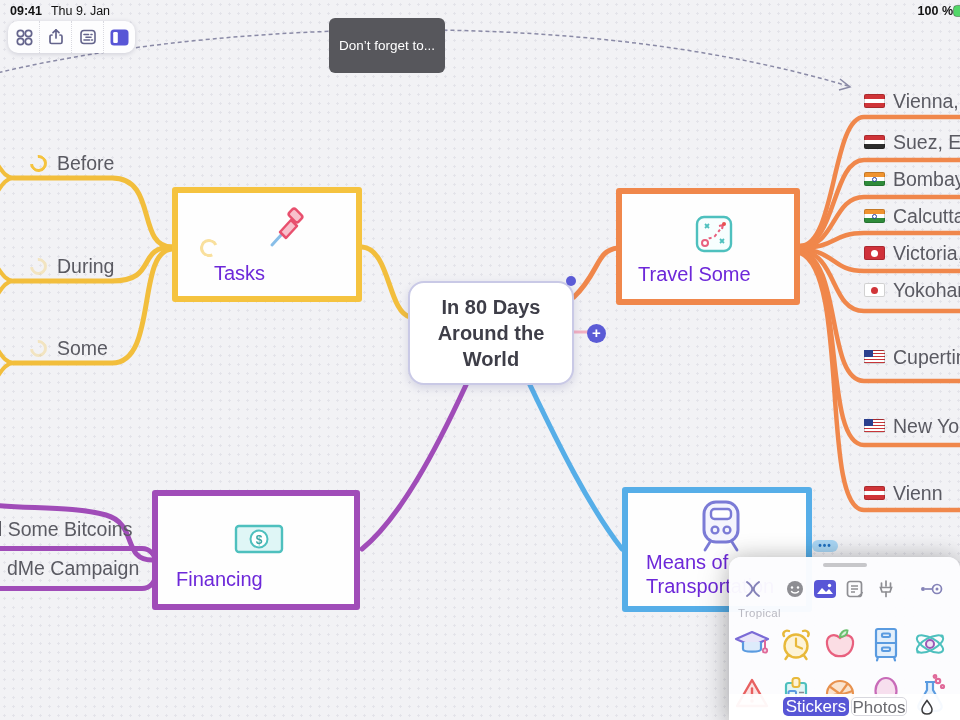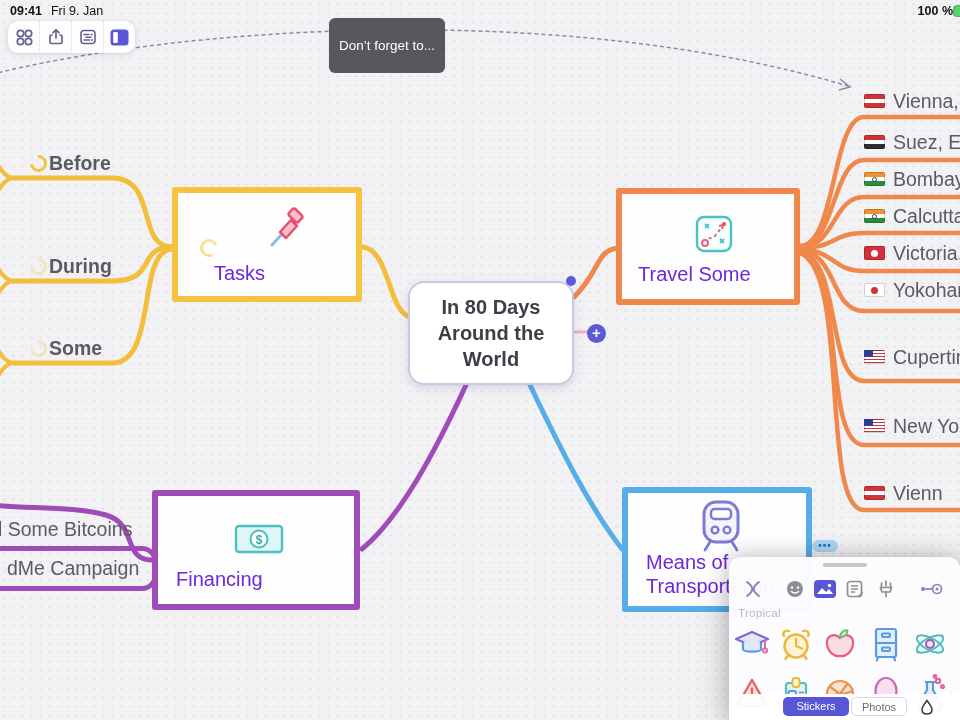--- a/index.html
+++ b/index.html
@@ -38,21 +38,21 @@
   
   .center-node{position:absolute;left:408px;top:281px;width:162px;height:100px;background:#fff;
     border:2px solid #c9c9e6;border-radius:16px;z-index:3;display:flex;align-items:center;justify-content:center;
     text-align:center;font-size:20px;font-weight:bold;color:#3e3e48;line-height:26px;
     box-shadow:0 3px 9px rgba(100,100,160,.22);}
   .center-node .ttl{width:130px;}
   .corner-dot{position:absolute;left:566px;top:276px;width:10px;height:10px;border-radius:50%;background:#5b5bd6;z-index:4;}
   .plus-btn{position:absolute;left:587px;top:324px;width:19px;height:19px;border-radius:50%;background:#5b5bd6;
     color:#fff;font-size:15px;line-height:18px;text-align:center;z-index:4;cursor:pointer;font-weight:bold;}
   
-  .lchild{position:absolute;left:30px;display:flex;gap:2px;align-items:center;font-size:19.5px;color:#5a5a62;z-index:2;height:24px;font-weight:bold;}
+  .lchild{position:absolute;left:30px;display:flex;gap:10px;align-items:center;font-size:19.5px;color:#5a5a62;z-index:2;height:24px;}
   .ring{width:11px;height:11px;border:3px solid #f5c33f;border-radius:50%;border-left-color:transparent;
     transform:rotate(40deg);display:inline-block;flex:0 0 auto;}
   .ring.faint{opacity:.28;}
   .ring-inbox{position:absolute;left:22px;top:46px;width:12px;height:12px;border:3px solid #f5c33f;
     border-left-color:transparent;border-radius:50%;opacity:.5;transform:rotate(200deg);}
   
   .fin-child-a{position:absolute;left:-2px;top:518px;font-size:19.5px;color:#5a5a62;z-index:2;}
   .campaign{position:absolute;left:-38px;top:546px;width:186px;height:35px;border:5px solid #a04cb8;
     border-radius:16px;z-index:2;background:transparent;display:flex;align-items:center;}
   .campaign span{padding-left:40px;font-size:19.5px;color:#5a5a62;white-space:nowrap;}
@@ -81,21 +81,21 @@
   .panel{position:absolute;left:729px;top:557px;width:231px;height:163px;background:rgba(252,252,254,.97);
     border-radius:12px 12px 0 0;z-index:10;
     box-shadow:0 -2px 20px rgba(0,0,0,.16),0 10px 34px rgba(0,0,0,.22);}
   .grabber{position:absolute;left:50%;top:6px;width:44px;height:4px;margin-left:-22px;border-radius:2px;
     background:rgba(60,60,70,.28);cursor:grab;}
   .cat-row{position:absolute;left:0;top:18px;width:100%;height:28px;}
   .cat{position:absolute;top:2px;width:24px;height:24px;display:flex;align-items:center;justify-content:center;cursor:pointer;}
   .section-label{position:absolute;left:9px;top:50px;font-size:11.5px;color:#b9b9c2;letter-spacing:.3px;}
   .cell{position:absolute;width:44px;height:46px;display:flex;align-items:center;justify-content:center;cursor:pointer;}
   .tabbar{position:absolute;left:0;bottom:0;width:100%;height:26px;background:rgba(255,255,255,.94);}
-  .pill{position:absolute;top:3px;height:19px;border-radius:5px;font-size:11px;line-height:19px;text-align:center;cursor:pointer;box-sizing:border-box;}
+  .pill{position:absolute;top:3px;height:19px;border-radius:5px;font-size:17px;line-height:19px;text-align:center;cursor:pointer;box-sizing:border-box;}
   .pill.active{background:#5856d6;color:#fff;}
   .pill.plain{background:#fff;color:#6b6b70;border:1px solid #d8d8de;}
   .drop-btn{position:absolute;right:24px;top:4px;width:18px;height:18px;cursor:pointer;}
 </style>
 </head>
 <body>
 
 <div class="screen">
 
   <svg class="edges" width="960" height="720">
@@ -137,21 +137,21 @@
     </g>
     <g stroke="#56aee8" stroke-width="5" fill="none" stroke-linecap="round">
       <path d="M530,385 C560,448 590,508 622,549"></path>
     </g>
     <path d="M574,332 L588,332" stroke="#f2afc2" stroke-width="3" stroke-linecap="round"></path>
   </svg>
 
   <div class="statusbar">
     <div class="st-left">
       <span class="st-time">09:41</span>
-      <span>Fri 9. Jan</span>
+      <span>Thu 9. Jan</span>
     </div>
     <div class="st-right">
       <span class="st-batt-txt">100 %</span>
       <svg width="25" height="12">
         <rect x="0.5" y="0.5" width="21" height="11" rx="3" fill="#53d769" stroke="rgba(0,0,0,.3)"></rect>
         <rect x="22.5" y="3.5" width="2" height="5" rx="1" fill="rgba(0,0,0,.35)"></rect>
         <path d="M11.5,2 L8.5,6.5 L10.8,6.5 L10,10 L13.5,5.3 L11.2,5.3 Z" fill="#fff"></path>
       </svg>
     </div>
   </div>

